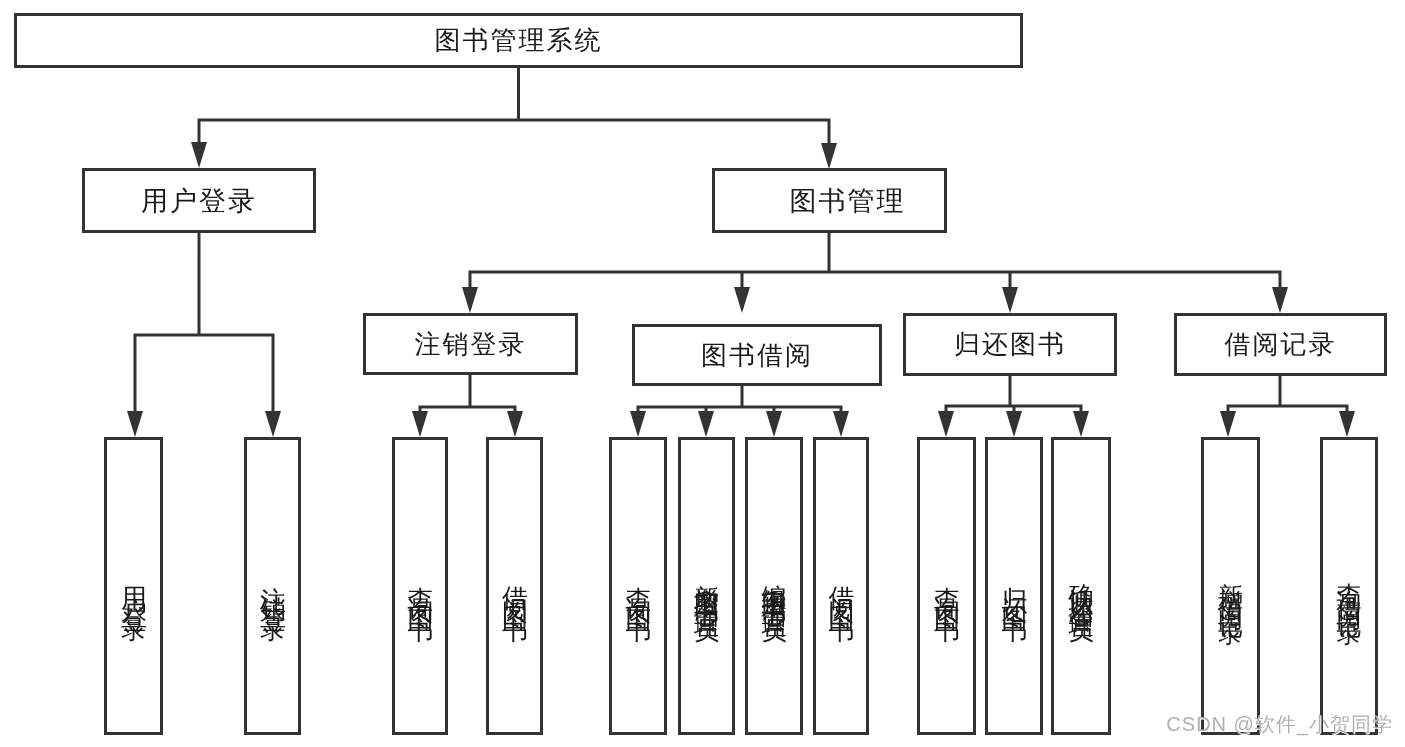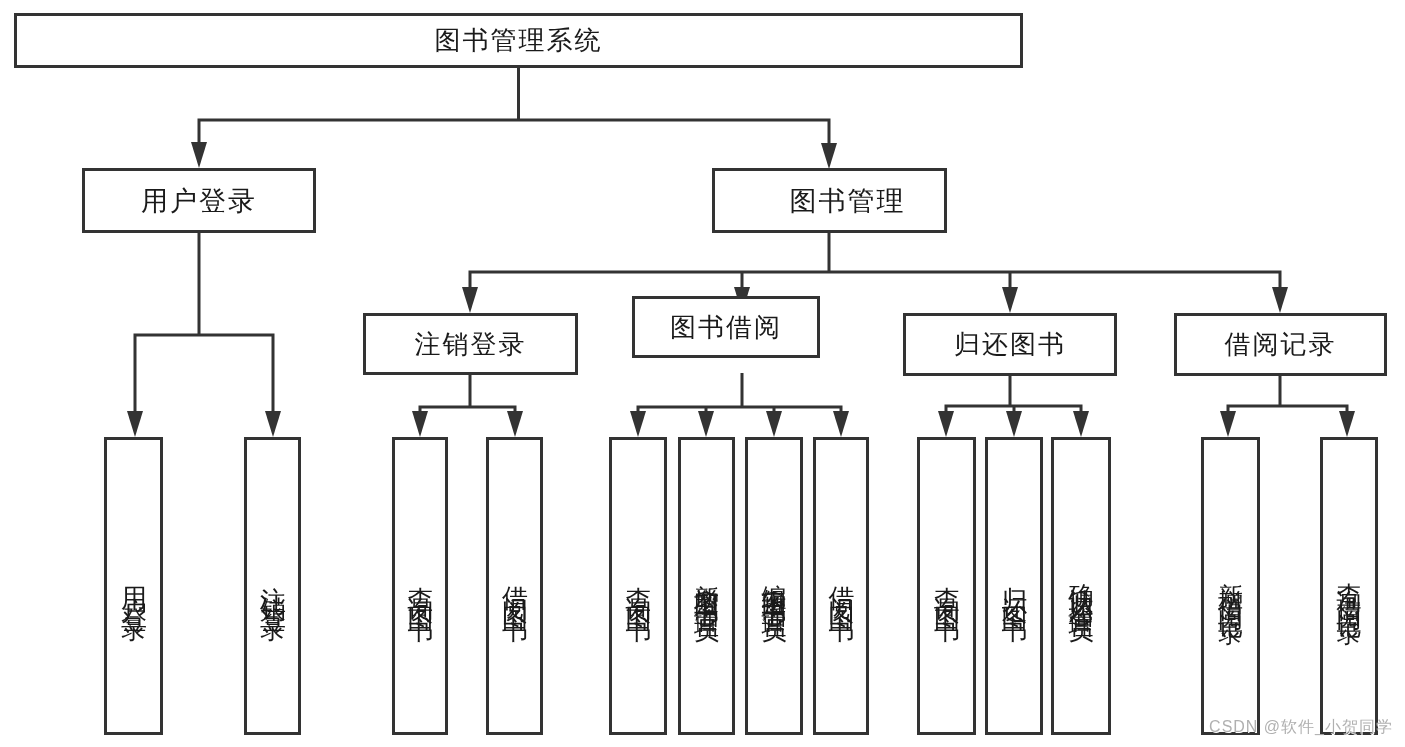--- a/index.html
+++ b/index.html
@@ -34,21 +34,21 @@
   }
   .box.v.mid{letter-spacing:8px;font-size:25px;}
   .box.v.long{letter-spacing:5px;font-size:25px;}
   svg.wires{position:absolute;left:0;top:0;z-index:1;}
   svg.wires path{stroke:#333;stroke-width:3;fill:none;}
   svg.wires polygon{fill:#333;stroke:none;}
   .watermark{
     position:absolute;
     right:12px;
     bottom:9px;
-    font-size:16px;
+    font-size:20px;
     letter-spacing:1px;
     color:#b0b0b0;
     text-shadow:1px 1px 0 #ffffff;
     z-index:5;
     white-space:nowrap;
     margin-left:16px;
   }
 </style>
 </head>
 <body>
@@ -105,21 +105,21 @@
   <div class="box h h2" style="left:82px;top:168px;width:234px;height:65px;">
     <span>用户登录</span>
   </div>
   <div class="box h h2" style="left:712px;top:168px;width:235px;height:65px;padding-left:36px;">
     <span>图书管理</span>
   </div>
 
   <div class="box h h3" style="left:363px;top:313px;width:215px;height:62px;">
     <span>注销登录</span>
   </div>
-  <div class="box h h3" style="left:632px;top:296px;width:188px;height:62px;">
+  <div class="box h h3" style="left:632px;top:324px;width:250px;height:62px;">
     <span>图书借阅</span>
   </div>
   <div class="box h h3" style="left:903px;top:313px;width:214px;height:63px;">
     <span>归还图书</span>
   </div>
   <div class="box h h3" style="left:1174px;top:313px;width:213px;height:63px;">
     <span>借阅记录</span>
   </div>
 
   <div class="box v" style="left:104px;top:437px;width:59px;height:298px;">

